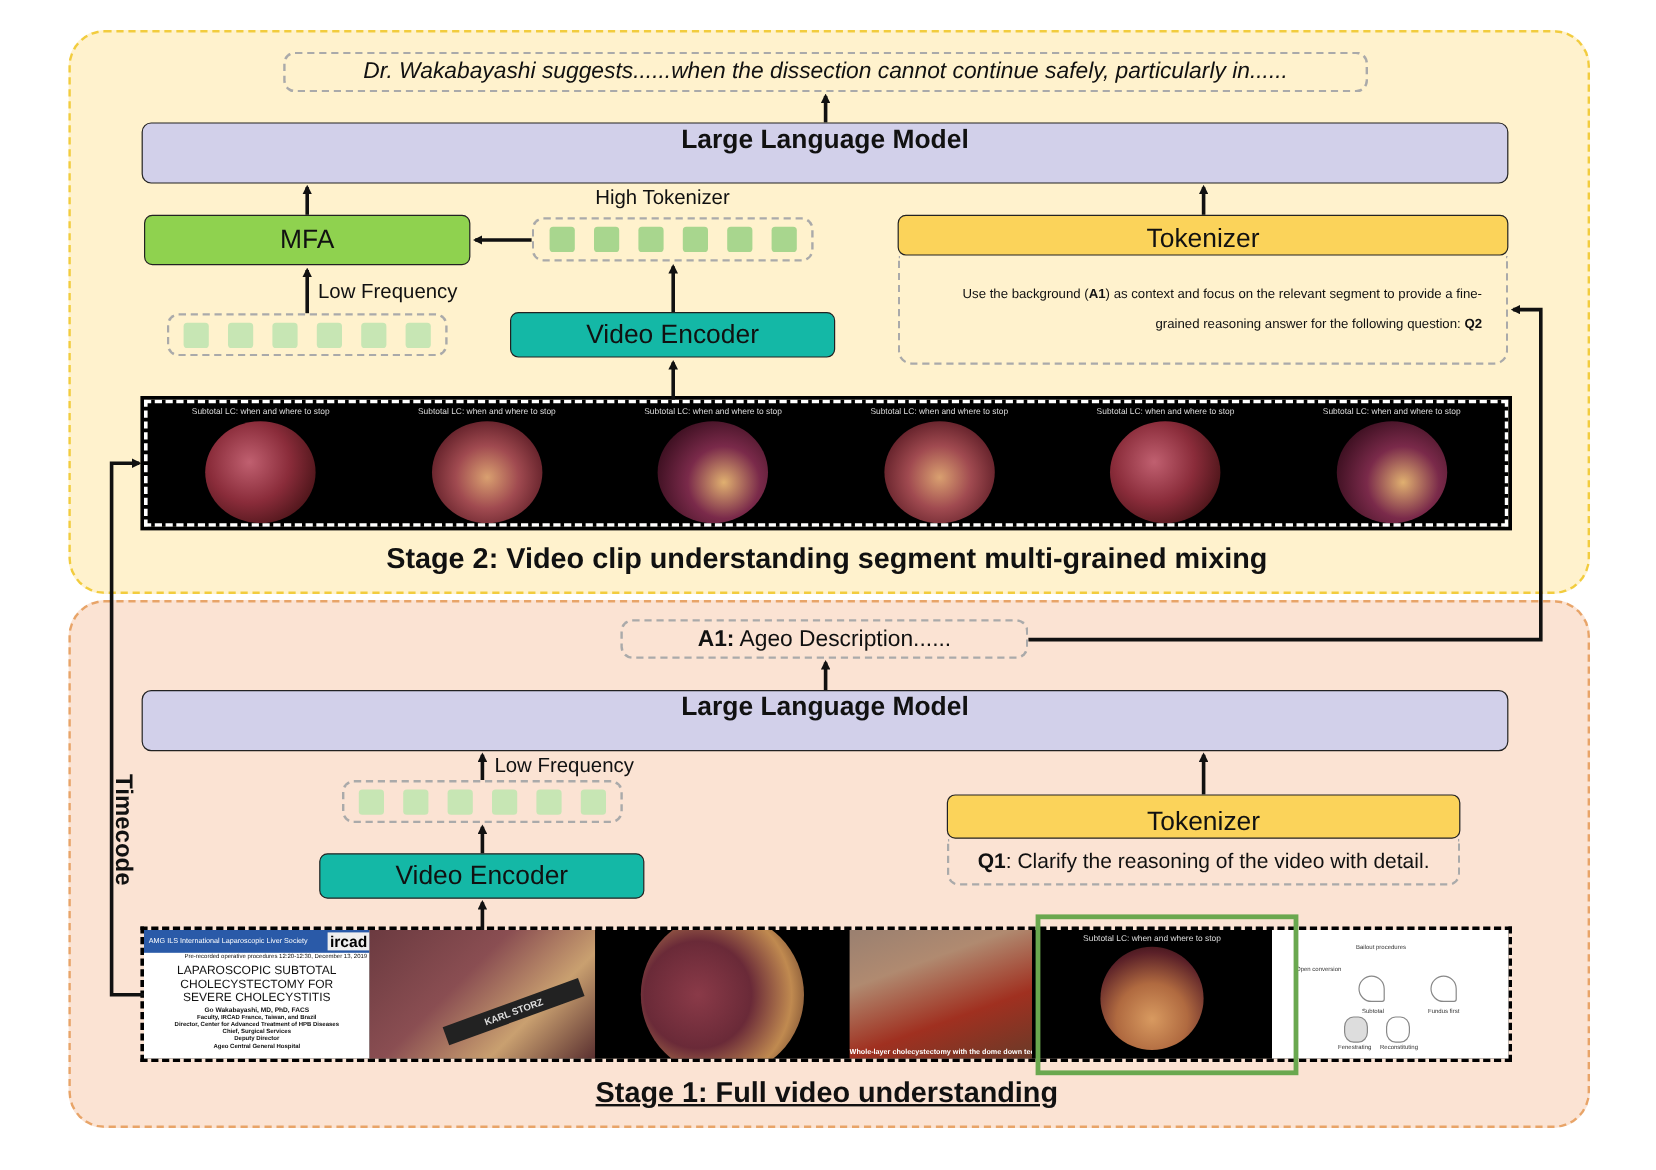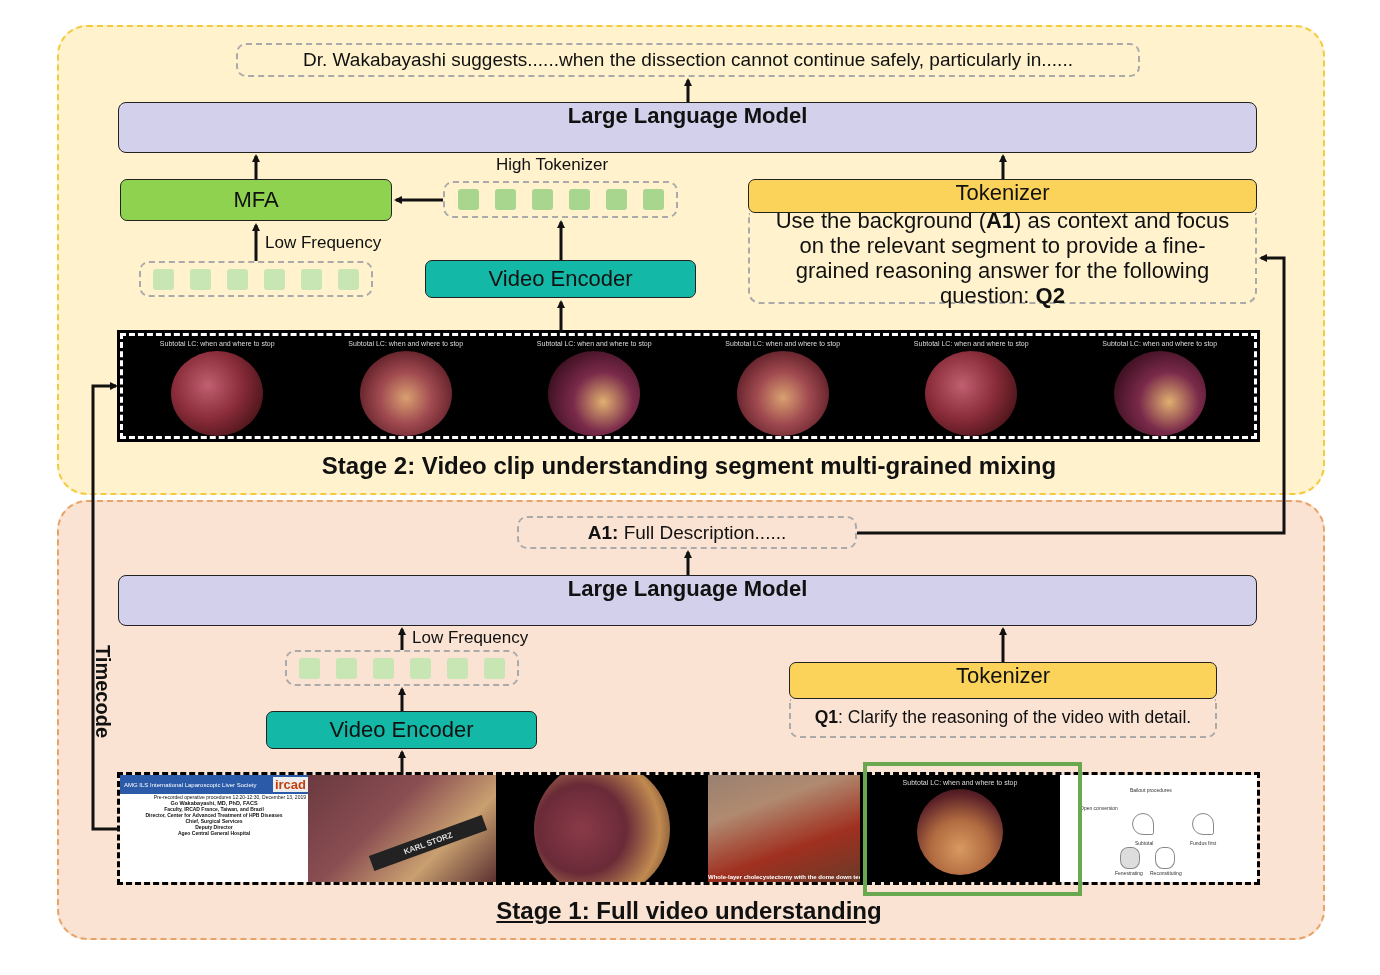--- a/index.html
+++ b/index.html
@@ -7,21 +7,21 @@
          font-family:"Liberation Sans", "DejaVu Sans", sans-serif; color:#111; }
   .abs { position:absolute; box-sizing:border-box; }
   .panel { border-radius:30px; border:2px dashed; }
   .stage2 { left:57px; top:25px; width:1268px; height:470px; background:#fff2cd; border-color:#f2cc3e; }
   .stage1 { left:57px; top:500px; width:1268px; height:440px; background:#fbe3d3; border-color:#e8a468; }
   .llm { background:#d2d0ea; border:1.5px solid #222; border-radius:8px;
          display:flex; align-items:flex-start; justify-content:center; font-weight:bold; font-size:22px; }
   .dashbox { border:2px dashed #aaa; border-radius:10px; display:flex; align-items:center; justify-content:center; }
   .mfa { background:#8fd24f; border:1.5px solid #222; border-radius:7px; display:flex; align-items:center; justify-content:center; font-size:22px; }
   .venc { background:#14b8a6; border:1.5px solid #222; border-radius:7px; display:flex; align-items:center; justify-content:center; font-size:22px; }
-  .tok { background:#fbd35a; border:1.5px solid #222; border-radius:7px; display:flex; align-items:flex-start; justify-content:center; font-size:22px; }
+  .tok { background:#fbd35a; border:1.5px solid #222; border-radius:7px; display:flex; align-items:flex-end; justify-content:center; font-size:22px; }
   .tokens { display:flex; gap:16px; align-items:center; justify-content:center; }
   .tok-sq { width:21px; height:21px; border-radius:3px; background:#a8d68e; }
   .tokens.light .tok-sq { background:#c7e6b4; }
   .label { font-size:17px; white-space:nowrap; }
   .stage-title { font-weight:bold; font-size:24px; text-align:center; white-space:nowrap; }
   .filmstrip { background:#000; border:3px dashed #fff; outline:3px solid #000; display:flex; }
   .frame { flex:1; position:relative; display:flex; flex-direction:column; align-items:center; overflow:hidden; }
   .frame-caption { color:#ddd; font-size:7px; margin-top:4px; white-space:nowrap; }
   .circle { width:92px; height:92px; border-radius:50%; margin-top:4px;
             background: radial-gradient(circle at 40% 40%, #c06070 0%, #8a2c3a 45%, #4a1418 80%, #2a0808 100%); }
@@ -29,21 +29,21 @@
   .circle.c { background: radial-gradient(circle at 60% 60%, #e0b070 0%, #7a2a4a 40%, #300a18 85%); }
   .frame2 { flex:none; position:relative; overflow:hidden; }
   svg.overlay { position:absolute; left:0; top:0; pointer-events:none; }
 </style>
 </head>
 <body>
 
 <div class="abs panel stage2"></div>
 <div class="abs panel stage1"></div>
 
-<div class="abs dashbox" style="left:236px; top:43px; width:904px; height:34px; font-size:19px;">
+<div class="abs dashbox" style="left:236px; top:43px; width:904px; height:34px; font-size:19px;font-style:italic;">
   <span>Dr. Wakabayashi suggests......when the dissection cannot continue safely, particularly in......</span>
 </div>
 
 <div class="abs llm" style="left:118px; top:102px; width:1139px; height:51px;">
   <span>Large Language Model</span>
 </div>
 
 <div class="abs mfa" style="left:120px; top:179px; width:272px; height:42px;">
   <span>MFA</span>
 </div>
@@ -71,21 +71,21 @@
 </div>
 
 <div class="abs venc" style="left:425px; top:260px; width:271px; height:38px;">
   <span>Video Encoder</span>
 </div>
 
 <div class="abs tok" style="left:748px; top:179px; width:509px; height:34px;">
   <span>Tokenizer</span>
 </div>
 
-<div class="abs dashbox" style="left:748px; top:213px; width:509px; height:91px; border-top:none; border-radius:0 0 12px 12px; font-size:22px; line-height:25px; text-align:center; padding:0 20px;">
+<div class="abs dashbox" style="left:748px; top:213px; width:509px; height:91px; border-top:none; border-radius:0 0 12px 12px; font-size:11px; line-height:25px; text-align:right; padding:0 20px;">
   <div>
     <span>Use the background (</span><b>A1</b><span>) as context and focus on the relevant segment to provide a fine-grained reasoning answer for the following question: </span><b>Q2</b>
   </div>
 </div>
 
 <div class="abs filmstrip" style="left:120px; top:333px; width:1137px; height:106px;">
   <div class="frame">
     <div class="frame-caption">Subtotal LC: when and where to stop</div>
     <div class="circle"></div>
   </div>
@@ -107,21 +107,21 @@
   </div>
   <div class="frame">
     <div class="frame-caption">Subtotal LC: when and where to stop</div>
     <div class="circle c"></div>
   </div>
 </div>
 
 <div class="abs stage-title" style="left:0; width:1378px; top:452px;">Stage 2: Video clip understanding segment multi-grained mixing</div>
 
 <div class="abs dashbox" style="left:517px; top:516px; width:340px; height:33px; font-size:19px;">
-  <span><b>A1:</b><span> Full Description......</span></span>
+  <span><b>A1:</b><span> Ageo Description......</span></span>
 </div>
 
 <div class="abs llm" style="left:118px; top:575px; width:1139px; height:51px;">
   <span>Large Language Model</span>
 </div>
 
 <div class="abs label" style="left:412px; top:628px;">Low Frequency</div>
 
 <div class="abs dashbox tokens light" style="left:285px; top:650px; width:234px; height:36px;">
   <div class="tok-sq"></div>
@@ -142,23 +142,24 @@
 
 <div class="abs dashbox" style="left:789px; top:699px; width:428px; height:39px; border-top:none; border-radius:0 0 10px 10px; font-size:17.5px;">
   <span><b>Q1</b><span>: Clarify the reasoning of the video with detail.</span></span>
 </div>
 
 <div class="abs" style="left:120px; top:775px; width:1137px; height:107px; background:#000; outline:3px dashed #000; display:flex;">
 
   <div class="frame2" style="width:188px; height:107px; background:#fff; font-size:6px; color:#111; text-align:center;">
     <div style="background:#2a5aa8; color:#fff; height:19px; display:flex; align-items:center; padding-left:4px; font-size:6px; justify-content:space-between;">
       <span>AMG  ILS International Laparoscopic Liver Society</span>
-      <span style="font-weight:bold; font-size:13px; color:#c2410c; background:#eee; padding:0 2px;">ircad</span>
+      <span style="font-weight:bold; font-size:13px; color:#000000; background:#eee; padding:0 2px;">ircad</span>
     </div>
     <div style="font-size:5px; text-align:right; padding-right:2px;">Pre-recorded operative procedures 12:20-12:30, December 13, 2019</div>
+    <div style="font-size:10px; line-height:11px; margin:4px 12px 2px;">LAPAROSCOPIC SUBTOTAL CHOLECYSTECTOMY FOR SEVERE CHOLECYSTITIS</div>
     <div style="font-weight:bold; font-size:5.5px;">Go Wakabayashi, MD, PhD, FACS</div>
     <div style="font-weight:bold; font-size:5px;">Faculty, IRCAD France, Taiwan, and Brazil</div>
     <div style="font-weight:bold; font-size:5px;">Director, Center for Advanced Treatment of HPB Diseases</div>
     <div style="font-weight:bold; font-size:5px;">Chief, Surgical Services</div>
     <div style="font-weight:bold; font-size:5px;">Deputy Director</div>
     <div style="font-weight:bold; font-size:5px;">Ageo Central General Hospital</div>
   </div>
 
   <div class="frame2" style="width:188px; height:107px; background:linear-gradient(135deg,#6b3a40 0%,#8a4e52 40%,#c9a070 70%,#5a3030 100%);">
     <div style="position:absolute; left:60px; top:60px; width:120px; height:16px; background:#222; transform:rotate(-20deg); color:#ddd; font-size:8px; font-weight:bold; display:flex; align-items:center; justify-content:center;">KARL STORZ</div>

